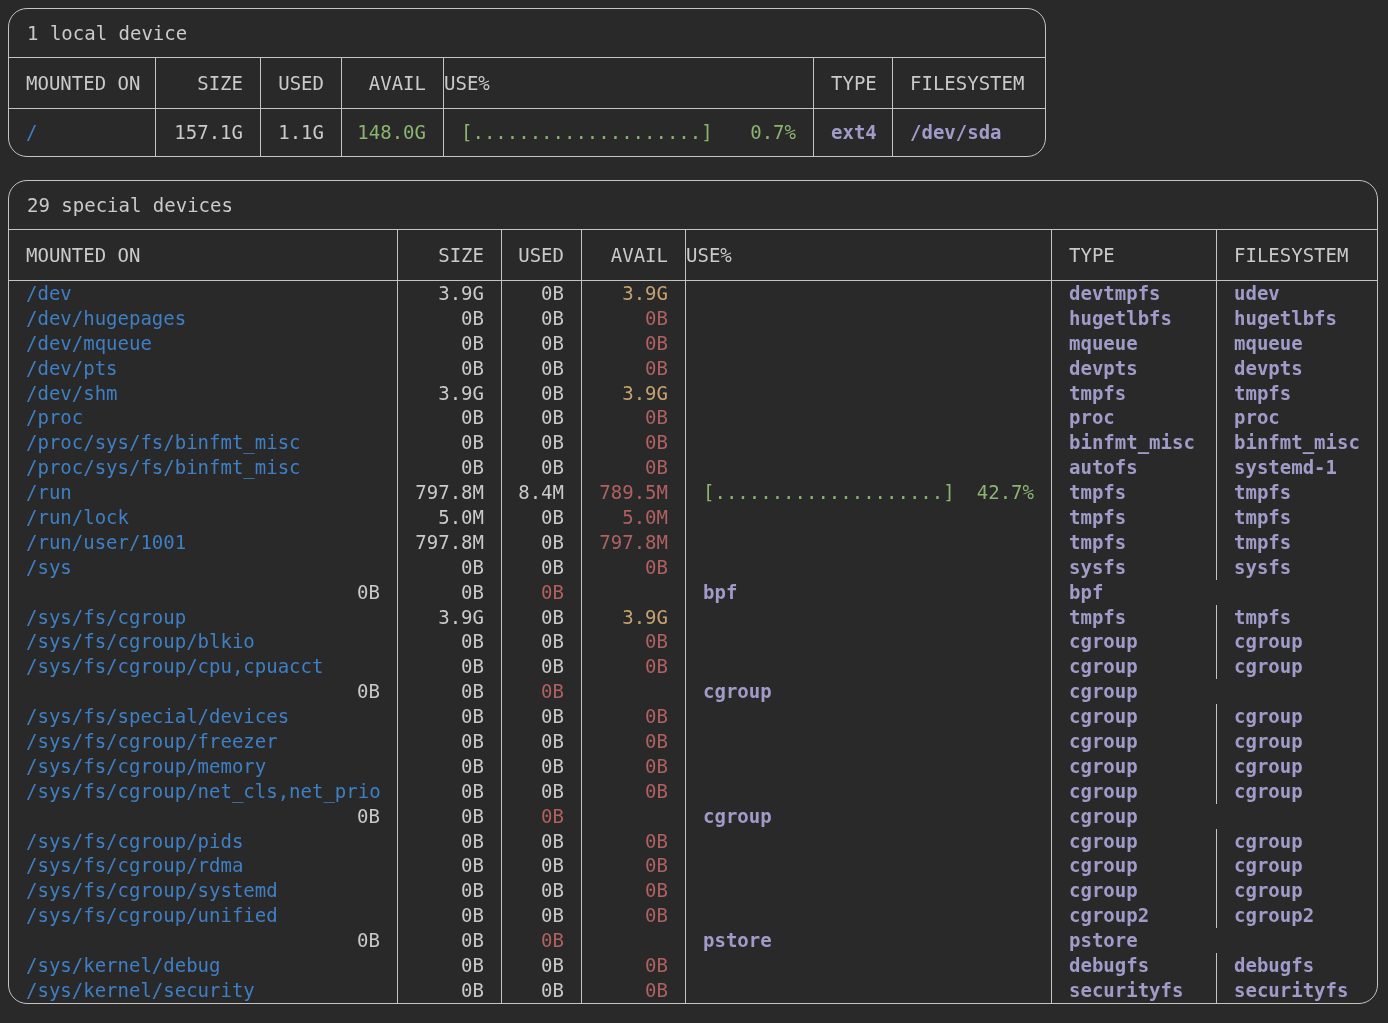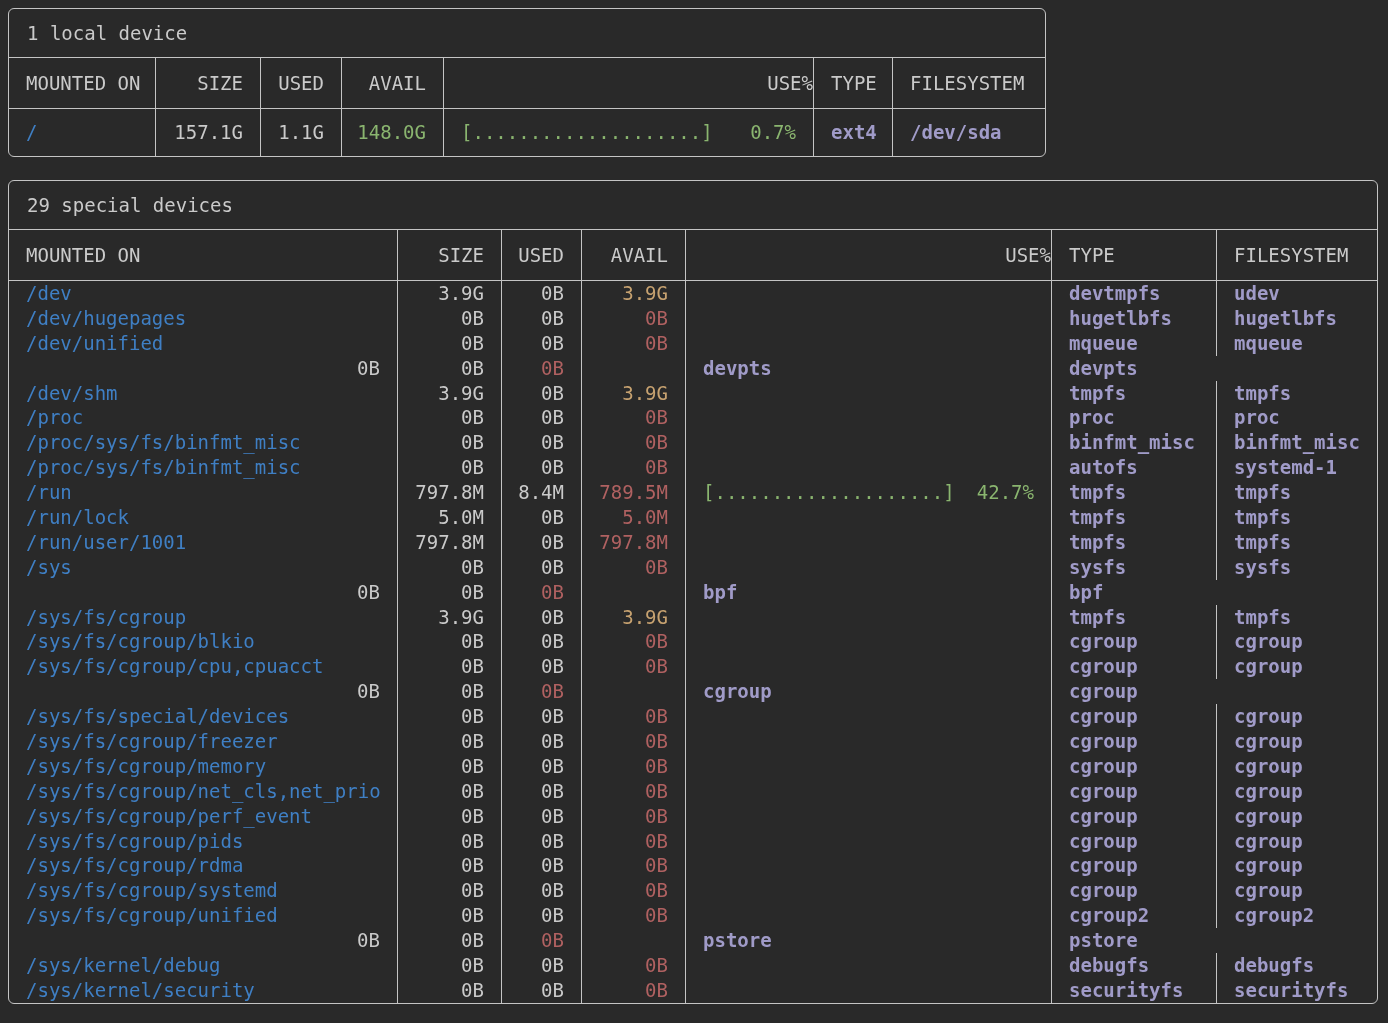--- a/index.html
+++ b/index.html
@@ -7,21 +7,21 @@
     width:1388px;height:1023px;
     background:var(--c-background,#292929);
     font-family:"DejaVu Sans Mono","Liberation Mono",monospace;
     font-size:19px;
     color:var(--c-text,#cacaca);
     overflow:hidden;
   }
   .page{padding:8px;}
   .tbl{
     border:1px solid var(--c-border,#c4c4c4);
-    border-radius:6px;
+    border-radius:19px;
     overflow:hidden;
     background:var(--c-background,#292929);
   }
   .t-local{width:1036px;margin-bottom:23px;}
   .t-special{width:1368px;}
   .title{
     height:48px;line-height:48px;
     padding-left:18px;
     border-bottom:1px solid var(--c-border,#c4c4c4);
     white-space:pre;
@@ -34,21 +34,21 @@
   .t-local .row .cell{height:47px;line-height:47px;}
   .t-special .row .cell{height:24.9px;line-height:24.9px;}
   .cell{
     border-right:1px solid var(--c-border,#c4c4c4);
     white-space:pre;overflow:hidden;
     box-sizing:border-box;
   }
   .cell:last-child{border-right:none;}
   .al{text-align:left;padding-left:17px;}
   .ar{text-align:right;padding-right:17px;}
-  .ac{text-align:right;}
+  .ac{text-align:left;}
   .use{display:flex;align-items:center;justify-content:space-between;padding:0 17px;}
   .c-blue{color:var(--c-mount_blue,#3f7fc4);}
   .c-lav{color:var(--c-lavender,#a09bc8);font-weight:bold;}
   .c-green{color:var(--c-green,#8ab56f);}
   .c-tan{color:var(--c-tan,#c7a270);}
   .c-red{color:var(--c-red,#b06161);}
   .bar,.pct{color:var(--c-green,#8ab56f);}
 </style>
 </head>
 <body style="--c-background: #292929; --c-border: #c4c4c4; --c-text: #cacaca; --c-mount_blue: #3f7fc4; --c-green: #8ab56f; --c-tan: #c7a270; --c-red: #b06161; --c-lavender: #a09bc8;">
@@ -114,33 +114,34 @@
     <div class="cell ar f-avail c-red">0B</div>
     <div class="cell use">
       <span class="bar f-bar"></span>
       <span class="pct f-pct"></span>
     </div>
     <div class="cell al c-lav f-type">hugetlbfs</div>
     <div class="cell al c-lav f-fs">hugetlbfs</div>
   </div>
 
   <div class="row">
-    <div class="cell al c-blue f-mount">/dev/unified</div>
+    <div class="cell al c-blue f-mount">/dev/mqueue</div>
     <div class="cell ar f-size">0B</div>
     <div class="cell ar f-used">0B</div>
     <div class="cell ar f-avail c-red">0B</div>
     <div class="cell use">
       <span class="bar f-bar"></span>
       <span class="pct f-pct"></span>
     </div>
     <div class="cell al c-lav f-type">mqueue</div>
     <div class="cell al c-lav f-fs">mqueue</div>
   </div>
 
   <div class="row">
+    <div class="cell al c-blue f-mount">/dev/pts</div>
     <div class="cell ar f-size">0B</div>
     <div class="cell ar f-used">0B</div>
     <div class="cell ar f-avail c-red">0B</div>
     <div class="cell use">
       <span class="bar f-bar"></span>
       <span class="pct f-pct"></span>
     </div>
     <div class="cell al c-lav f-type">devpts</div>
     <div class="cell al c-lav f-fs">devpts</div>
   </div>
@@ -358,21 +359,20 @@
     <div class="cell ar f-avail c-red">0B</div>
     <div class="cell use">
       <span class="bar f-bar"></span>
       <span class="pct f-pct"></span>
     </div>
     <div class="cell al c-lav f-type">cgroup</div>
     <div class="cell al c-lav f-fs">cgroup</div>
   </div>
 
   <div class="row">
-    <div class="cell al c-blue f-mount">/sys/fs/cgroup/perf_event</div>
     <div class="cell ar f-size">0B</div>
     <div class="cell ar f-used">0B</div>
     <div class="cell ar f-avail c-red">0B</div>
     <div class="cell use">
       <span class="bar f-bar"></span>
       <span class="pct f-pct"></span>
     </div>
     <div class="cell al c-lav f-type">cgroup</div>
     <div class="cell al c-lav f-fs">cgroup</div>
   </div>

